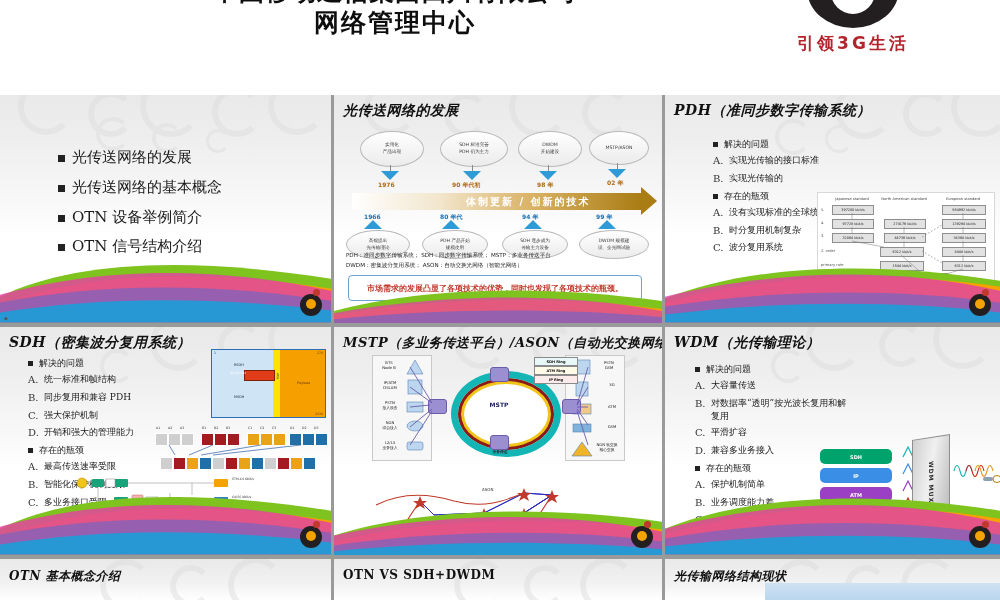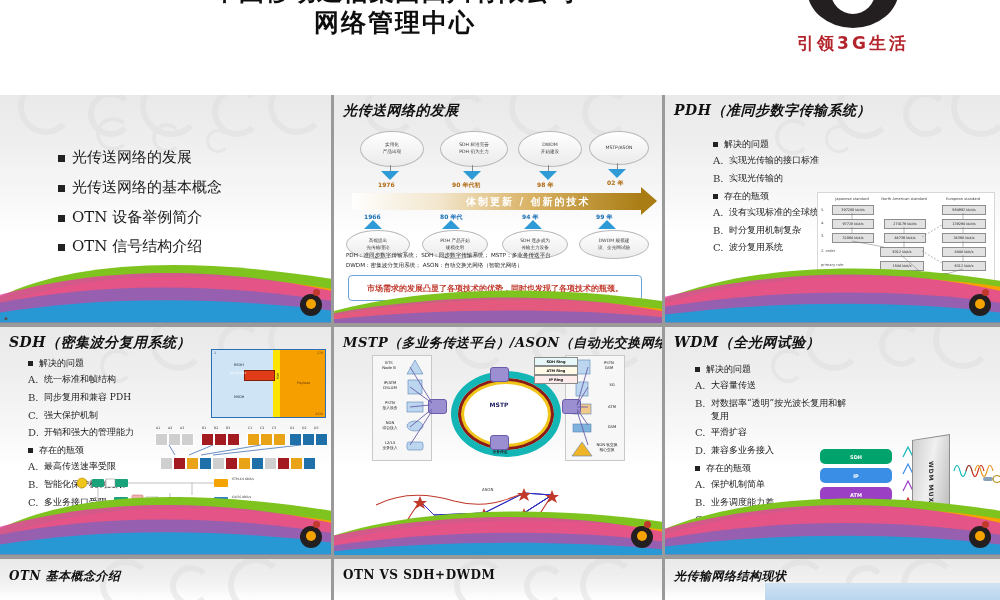--- a/index.html
+++ b/index.html
@@ -696,21 +696,21 @@
     </div>
 
     <div class="slide r2 c3">
       <div class="sbg"></div>
       <div class="swirls">
         <div class="sw" style="left:140px;top:-14px;width:46px;height:46px;"></div>
         <div class="sw" style="left:214px;top:-4px;width:32px;height:32px;"></div>
         <div class="sw" style="left:268px;top:-18px;width:48px;height:48px;"></div>
         <div class="sw" style="left:106px;top:22px;width:26px;height:26px;border-width:4px;"></div>
       </div>
-      <div class="stitle">WDM（全光网试验）</div>
+      <div class="stitle">WDM（光传输理论）</div>
 
       <ul class="blist smalllist" style="left:30px;top:36px;width:155px;">
         <li>
             <span class="bsq"></span>
             <span class="btxt">解决的问题</span>
           </li>
         <li>
             <span class="bchar">A.</span>
             <span class="btxt">大容量传送</span>
           </li>

